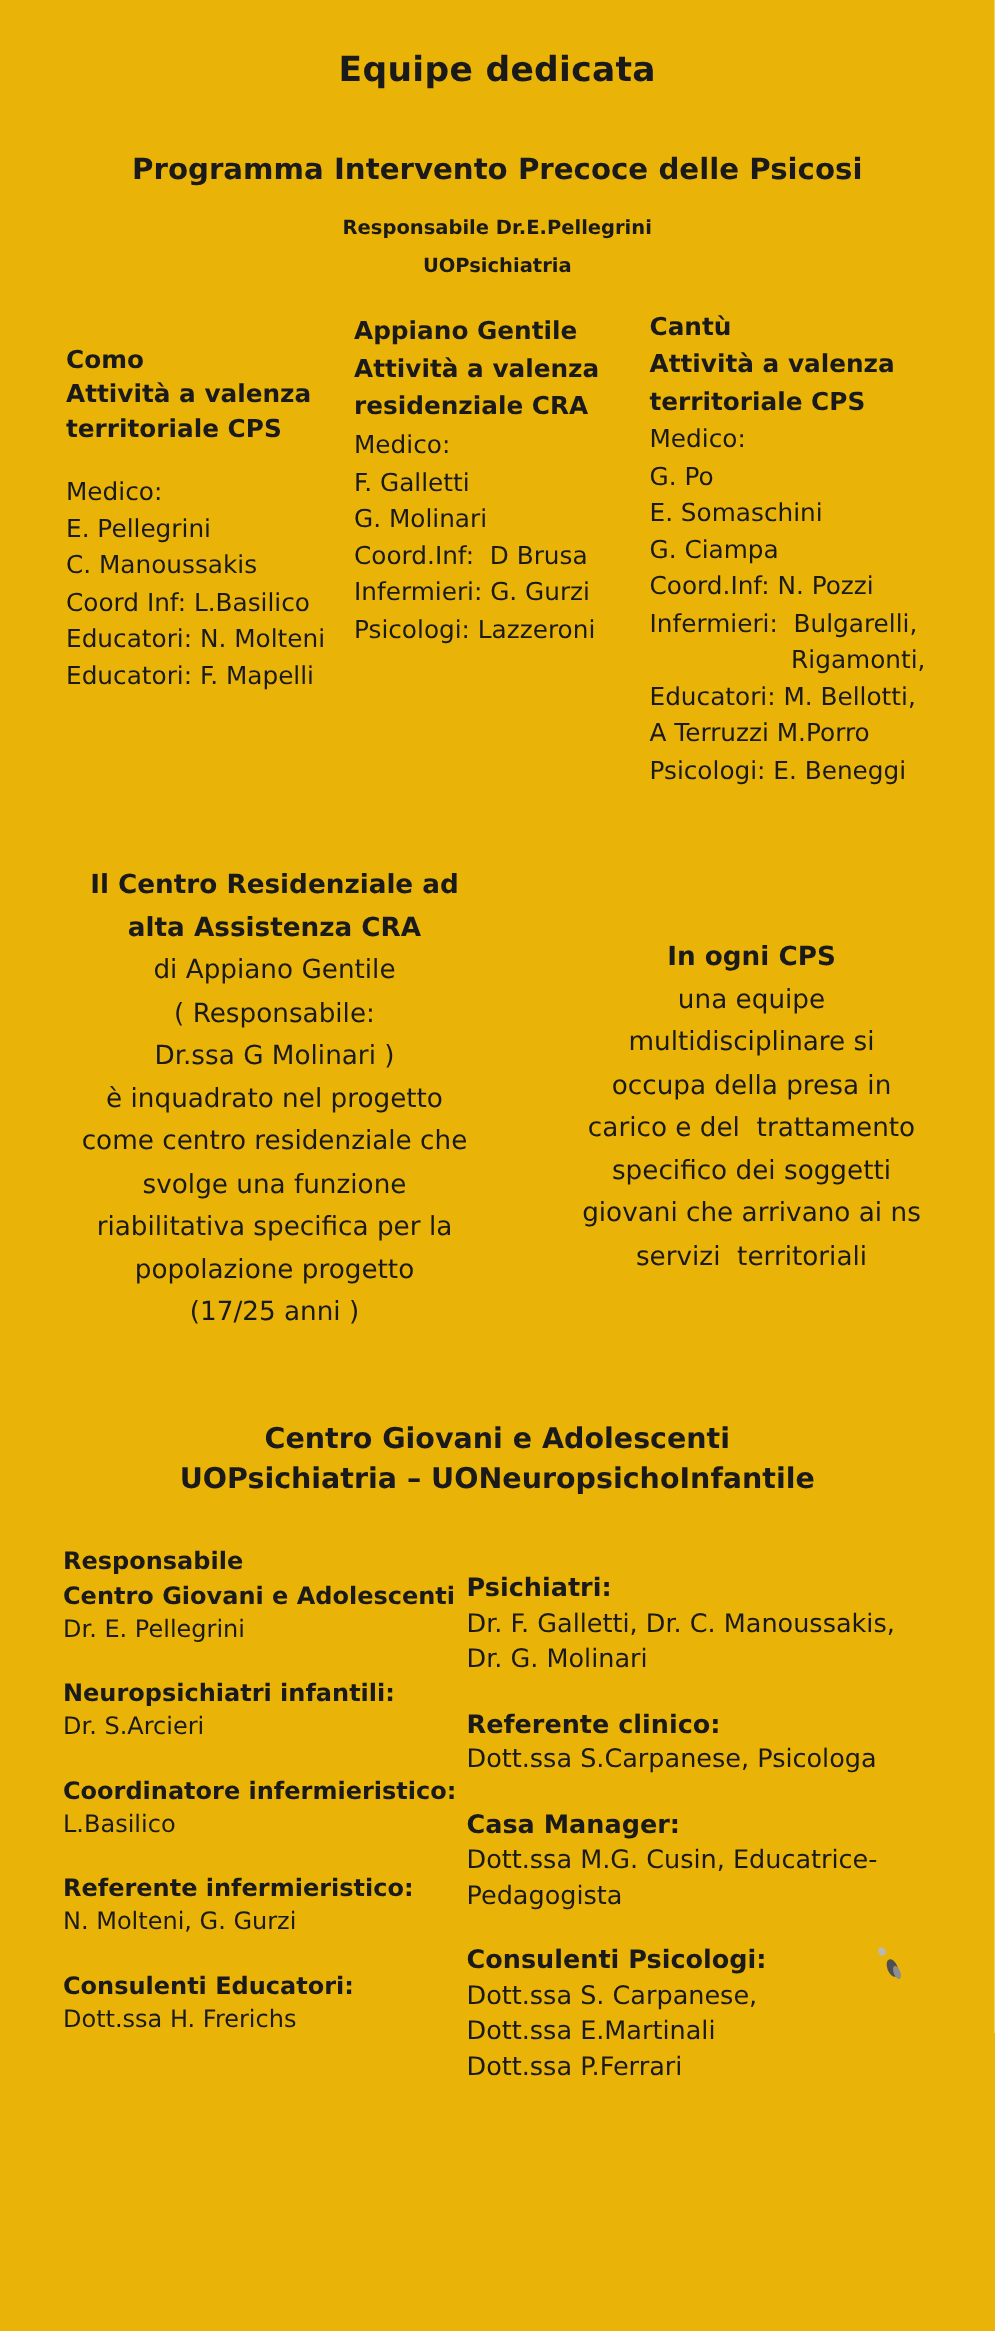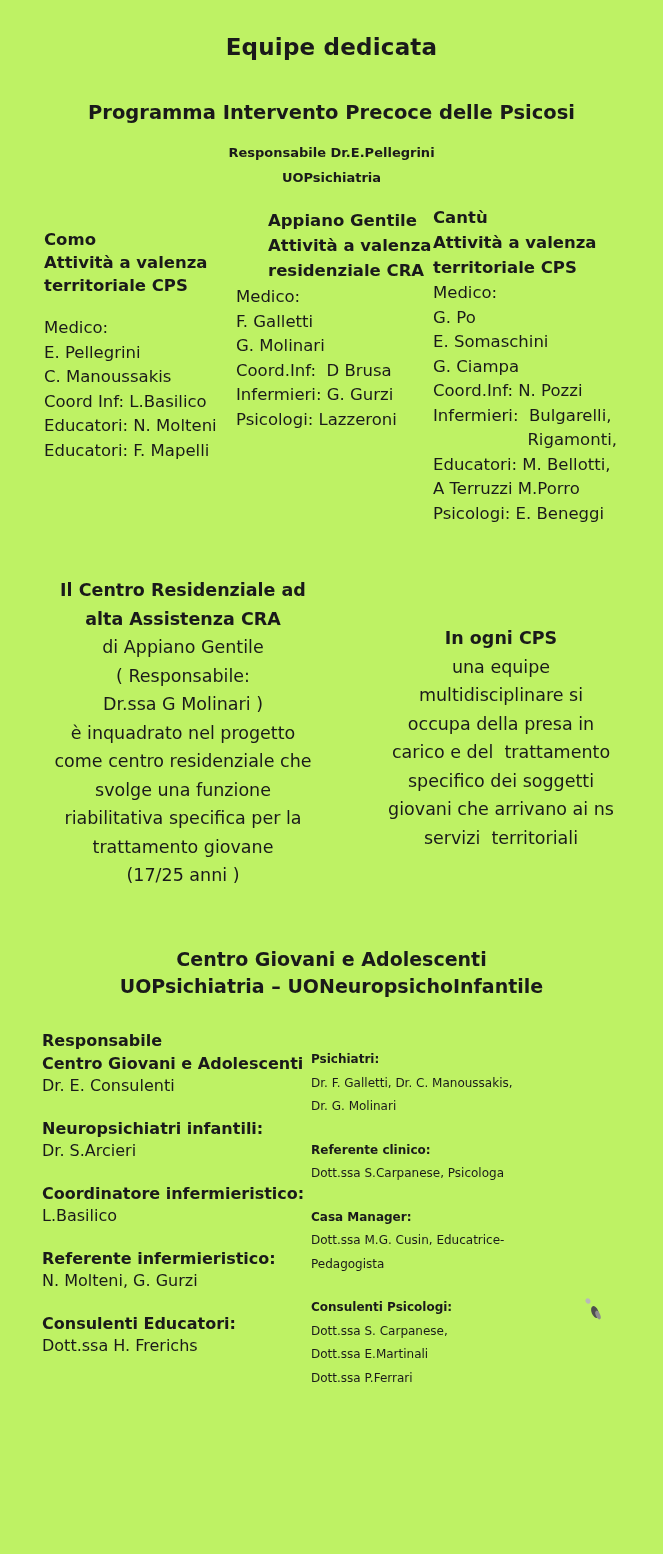--- a/index.html
+++ b/index.html
@@ -11,21 +11,21 @@
     width: 663px;
     height: 1554px;
     position: relative;
     font-family: "DejaVu Sans", "Liberation Sans", sans-serif;
     color: #1a1a1a;
     overflow: hidden;
   }
   .page {
     position: absolute;
     inset: 0;
-    background: #bef264;
+    background: #eab308;
   }
   
   .blk { position: absolute; }
   .ctr { text-align: center; }
   .lft { text-align: left; }
   .line { display: block; white-space: pre; }
 
   
   #title-main {
     top: 34px; left: 0; width: 663px;
@@ -43,21 +43,21 @@
   
   .site-col { font-size: 16.5px; line-height: 21.5px; }
   .site-col .hdr { font-weight: bold; display: block; }
   .site-col .itm { display: block; white-space: pre; }
 
   #col-como    { top: 228px; left: 44px;  width: 205px; }
   #col-appiano { top: 208px; left: 236px; width: 196px; }
   #col-cantu   { top: 193px; left: 433px; width: 225px; margin-top: 12px; }
 
   #col-como .hdr    { line-height: 23px; }
-  #col-appiano .hdr { line-height: 25px; margin-left: 32px; }
+  #col-appiano .hdr { line-height: 25px; }
   #col-cantu .hdr   { line-height: 25px; }
 
   #col-como .body    { margin-top: 19px; }
   #col-appiano .body { margin-top: 2px; }
   #col-cantu .body   { margin-top: 1px; }
 
   #col-como .body .itm    { line-height: 24.5px; }
   #col-appiano .body .itm { line-height: 24.5px; }
   #col-cantu .body .itm   { line-height: 24.5px; }
 
@@ -81,21 +81,21 @@
   .grp { display: block; margin-bottom: 20px; }
   .grp .ttl  { display: block; font-weight: bold; white-space: pre; }
   .grp .val  { display: block; white-space: pre; }
 
   #cg-left {
     top: 1030px; left: 42px; width: 275px;
     font-size: 16px; line-height: 22.5px;
   }
   #cg-right {
     top: 1048px; left: 311px; width: 330px;
-    font-size: 12px; line-height: 23.5px;
+    font-size: 17px; line-height: 23.5px;
   }
 
   
   #smudge {
     position: absolute; top: 1297px; left: 582px;
     width: 22px; height: 26px; pointer-events: none;
   }
 </style>
 </head>
 <body>
@@ -166,21 +166,21 @@
   <div class="blk" id="blk-cra">
     <span class="line hdr">Il Centro Residenziale ad</span>
     <span class="line hdr">alta Assistenza CRA</span>
     <span class="line">di Appiano Gentile</span>
     <span class="line">( Responsabile:</span>
     <span class="line">Dr.ssa G Molinari )</span>
     <span class="line">è inquadrato nel progetto</span>
     <span class="line">come centro residenziale che</span>
     <span class="line">svolge una funzione</span>
     <span class="line">riabilitativa specifica per la</span>
-    <span class="line">trattamento giovane</span>
+    <span class="line">popolazione progetto</span>
     <span class="line">(17/25 anni )</span>
   </div>
 
   <div class="blk" id="blk-cps">
     <span class="line hdr">In ogni CPS</span>
     <span class="line">una equipe</span>
     <span class="line">multidisciplinare si</span>
     <span class="line">occupa della presa in</span>
     <span class="line">carico e del  trattamento</span>
     <span class="line">specifico dei soggetti</span>
@@ -190,21 +190,21 @@
 
   <div class="blk ctr" id="cg-title">
     <span class="line">Centro Giovani e Adolescenti</span>
     <span class="line">UOPsichiatria – UONeuropsichoInfantile</span>
   </div>
 
   <div class="blk lft" id="cg-left">
     <span class="grp">
       <span class="ttl">Responsabile</span>
       <span class="ttl">Centro Giovani e Adolescenti</span>
-      <span class="val">Dr. E. Consulenti</span>
+      <span class="val">Dr. E. Pellegrini</span>
     </span>
     <span class="grp">
       <span class="ttl">Neuropsichiatri infantili:</span>
       <span class="val">Dr. S.Arcieri</span>
     </span>
     <span class="grp">
       <span class="ttl">Coordinatore infermieristico:</span>
       <span class="val">L.Basilico</span>
     </span>
     <span class="grp">

